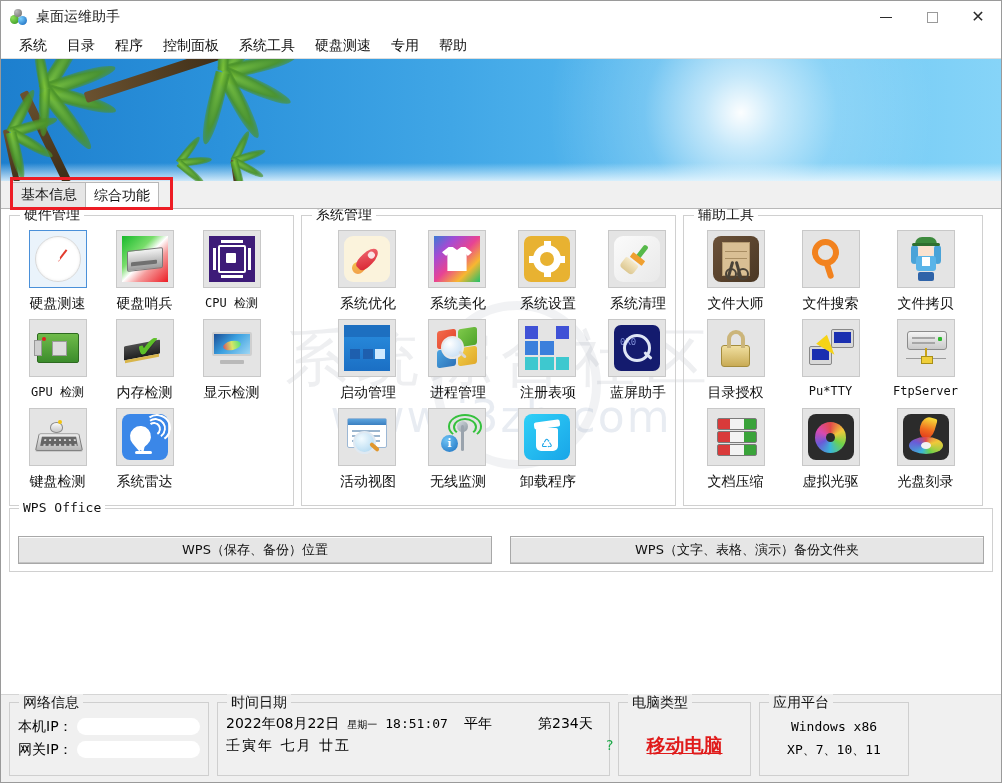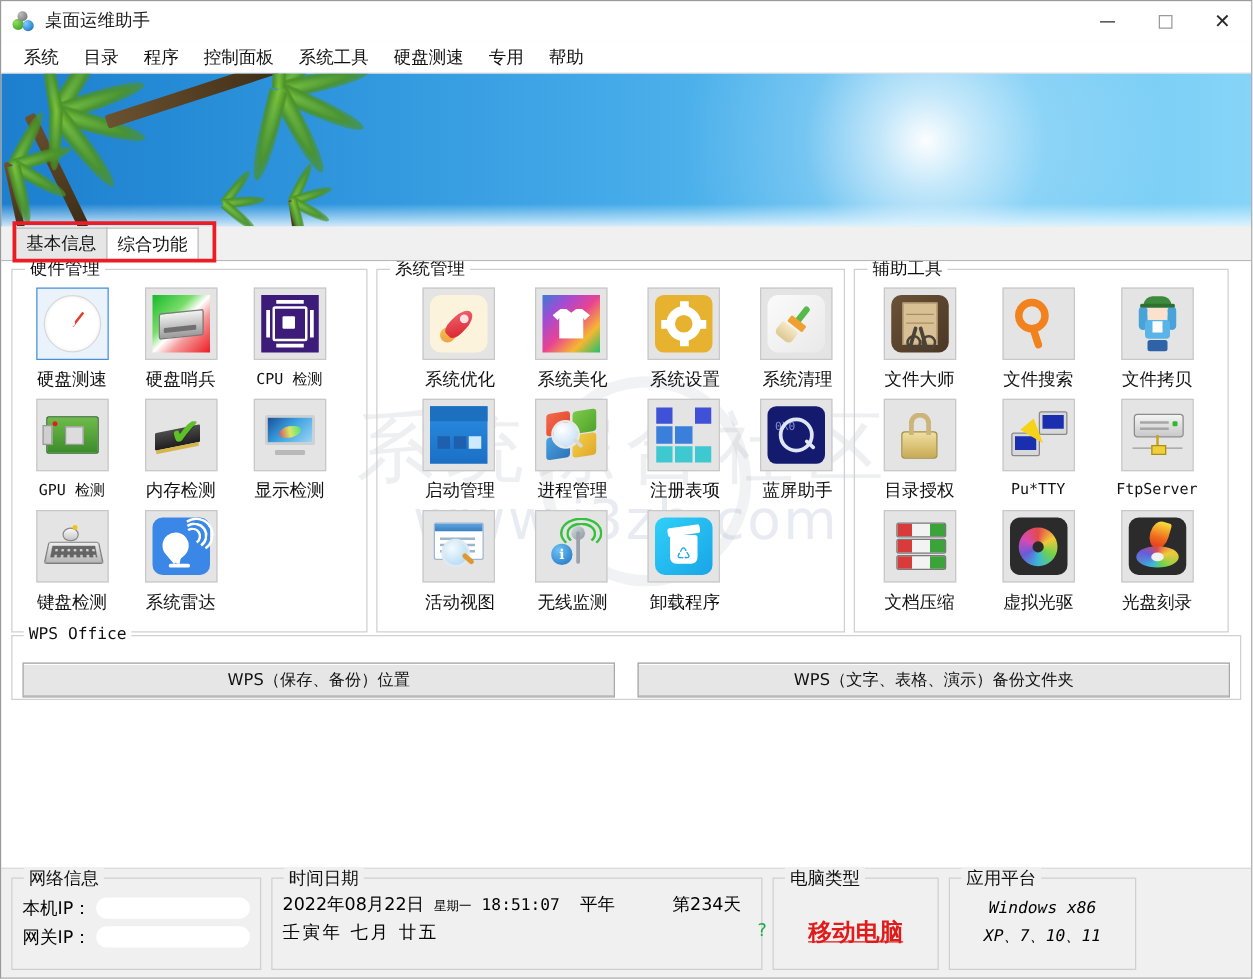--- a/index.html
+++ b/index.html
@@ -438,21 +438,21 @@
   .burner .disc:after{content:"";position:absolute;left:12px;top:5px;width:10px;height:7px;border-radius:50%;background:#f2f2f2;}
   .burner .fl{position:absolute;left:17px;top:3px;width:15px;height:22px;background:linear-gradient(to bottom,#f7e03a,#f06a1e 60%,#e03a1e);border-radius:50% 12% 50% 50%;transform:rotate(16deg);}
 
   
   .wps-wrap { padding: 0 8px; position: relative; z-index: 2; margin-top: 2px; }
   .wps-box {
     border: 1px solid #d0d0d0;
     position: relative;
     padding: 13px 8px 10px 8px;
     box-sizing: border-box;
-    height: 52px;
+    height: 64px;
     display: flex;
     align-items: center;
     gap: 18px;
   }
   .wps-box > .gb-title {
     position: absolute; top: -9px; left: 9px;
     background:#fff; padding: 0 4px;
     font-size: 13px;
     font-family: "DejaVu Sans Mono", monospace;
     color: #111;
@@ -525,21 +525,20 @@
     font-family: "DejaVu Sans", sans-serif;
     margin-top: 6px;
   }
   .sb-platform { width: 150px; }
   .sb-platform .pl-row {
     text-align: center;
     font-size: 13px;
     font-family: "DejaVu Sans Mono", monospace;
     line-height: 23px;
     white-space: nowrap;
-    font-style: italic;
   }
 </style>
 </head>
 <body>
 
 <div id="app">
 
   <div class="titlebar">
     <div class="title-left">
       <div class="app-icon">

